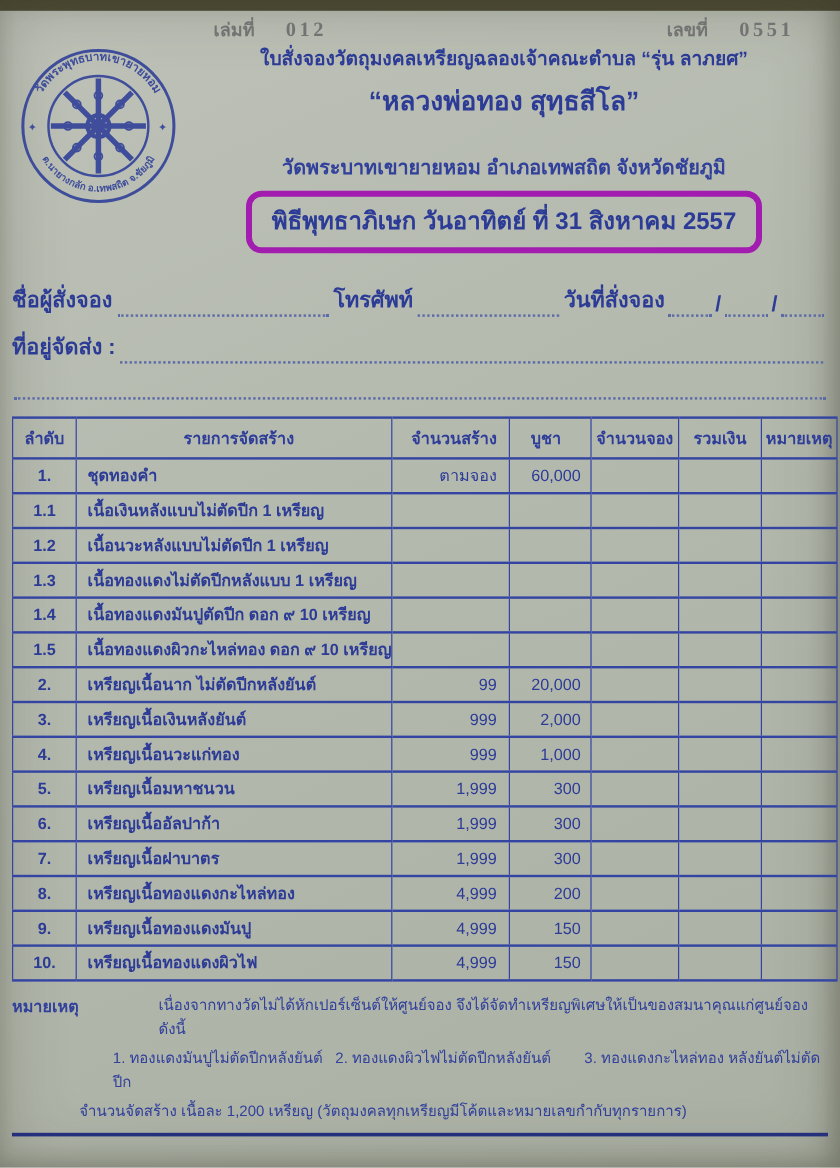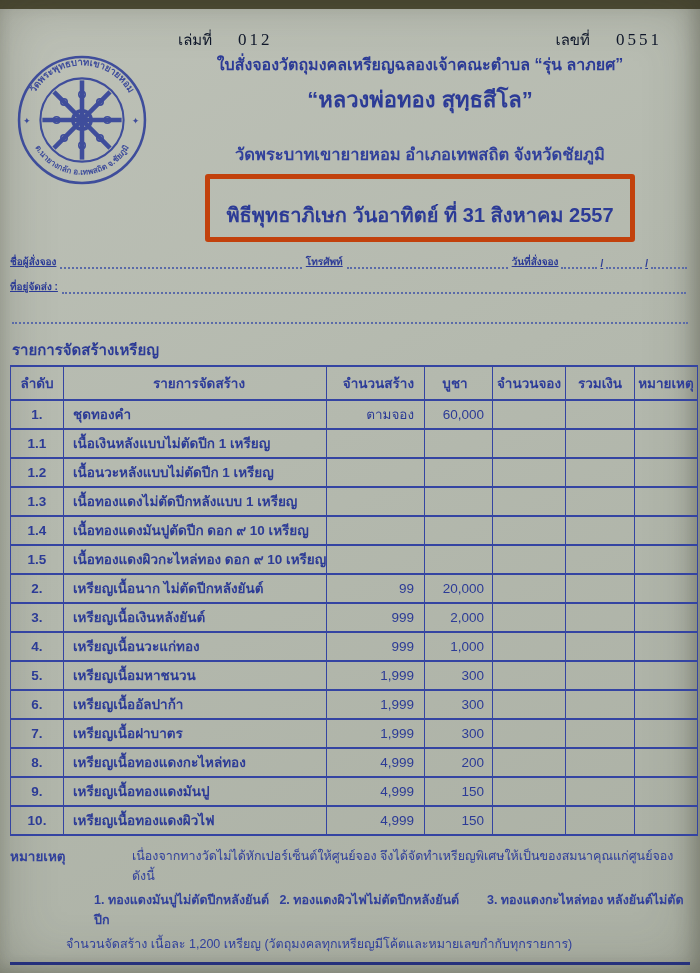--- a/index.html
+++ b/index.html
@@ -10,38 +10,38 @@
     position:relative;
     color:#2c3b96;
   }
   .vignette{position:absolute;inset:0;pointer-events:none;
     box-shadow:inset 0 0 55px rgba(55,55,40,.28), inset -8px 0 18px rgba(55,55,40,.22), inset 0 -6px 14px rgba(70,70,50,.12);}
   .top-strip{height:9px;background:#4e4c35;width:100%;}
   .page{padding:0 10px;position:relative;}
 
   
   .serials{display:flex;justify-content:space-between;padding:4px 28px 0 168px;
-    color:#0f172a;font-weight:normal;font-size:15px;margin-top:15px;}
+    color:#737373;font-weight:bold;font-size:15px;}
   .serials .num{letter-spacing:3px;margin-left:26px;font-family:"Liberation Serif","DejaVu Serif",serif;font-size:17px;}
   .serial-group{display:flex;align-items:baseline;}
 
   
   .stamp{position:absolute;left:16px;top:28px;width:132px;height:136px;opacity:.88;}
 
   
   .header-block{padding-left:140px;text-align:center;margin-top:2px;}
   .title{font-size:16px;font-weight:bold;line-height:1.35;}
   .subtitle{font-size:22px;font-weight:bold;margin-top:6px;}
   .temple-line{font-size:16.5px;font-weight:bold;margin-top:24px;color:#31409b;}
-  .ceremony-box{display:inline-block;margin-top:7px;padding:20px 16px 6px;
-    border:5px solid #c2410c;border-radius:3px;
+  .ceremony-box{display:inline-block;margin-top:7px;padding:4px 16px 6px;
+    border:5px solid #a21caf;border-radius:13px;
     font-size:20px;font-weight:bold;}
 
   
-  .form-area{margin-top:12px;font-size:10px;font-weight:bold;text-decoration:underline;}
+  .form-area{margin-top:24px;font-size:18px;font-weight:bold;}
   .frow{display:flex;align-items:flex-end;margin-bottom:10px;}
   .frow .lbl{white-space:nowrap;}
   .dots{flex:1;border-bottom:2px dotted #5b6ba8;height:13px;margin:0 4px;}
   .dseg{width:36px;border-bottom:2px dotted #5b6ba8;height:13px;margin:0 3px;}
   .slash{font-weight:bold;}
   .fullline{border-bottom:2px dotted #5b6ba8;height:12px;margin:16px 2px 14px;}
 
   
   .section-title{font-size:15px;font-weight:bold;margin:10px 0 3px 2px;}
   table.order{border-collapse:collapse;table-layout:fixed;width:680px;border-radius:27px;}
@@ -57,21 +57,21 @@
   .c-price{width:58px;text-align:right;padding-right:8px !important;}
   .c-reserve{width:70px;}
   .c-total{width:66px;}
   .c-note{width:60px;}
 
   
   .notes{margin-top:9px;font-size:12.5px;color:#31409b;}
   .notes .nrow{display:flex;}
   .notes .nlabel{font-weight:bold;font-size:13.5px;width:78px;flex:none;}
   .notes .nline1{padding-top:1px;margin-left:44px;}
-  .notes .nline2{margin:4px 0 0 84px;white-space:pre-wrap;font-weight:bold;}
+  .notes .nline2{margin:4px 0 0 84px;white-space:pre-wrap;}
   .notes .nline3{margin:4px 0 0 56px;}
   .heavy-rule{border-top:3.5px solid #25307c;margin:8px 0 0 0;}
 </style>
 </head>
 <body>
 
 <div class="vignette"></div>
 <div class="top-strip"></div>
 
 <div class="page">
@@ -146,21 +146,20 @@
         <span class="slash">/</span>
       <span class="dseg"></span>
     </div>
     <div class="frow">
       <span class="lbl">ที่อยู่จัดส่ง :</span>
       <span class="dots"></span>
     </div>
     <div class="fullline"></div>
   </div>
 
-  <div class="section-title">รายการจัดสร้างเหรียญ</div>
   <table class="order">
     <thead>
       <tr>
         <th class="c-no">ลำดับ</th>
         <th class="c-item" style="text-align:center;">รายการจัดสร้าง</th>
         <th class="c-qty" style="text-align:right;">จำนวนสร้าง</th>
         <th class="c-price" style="text-align:center;">บูชา</th>
         <th class="c-reserve">จำนวนจอง</th>
         <th class="c-total">รวมเงิน</th>
         <th class="c-note">หมายเหตุ</th>

